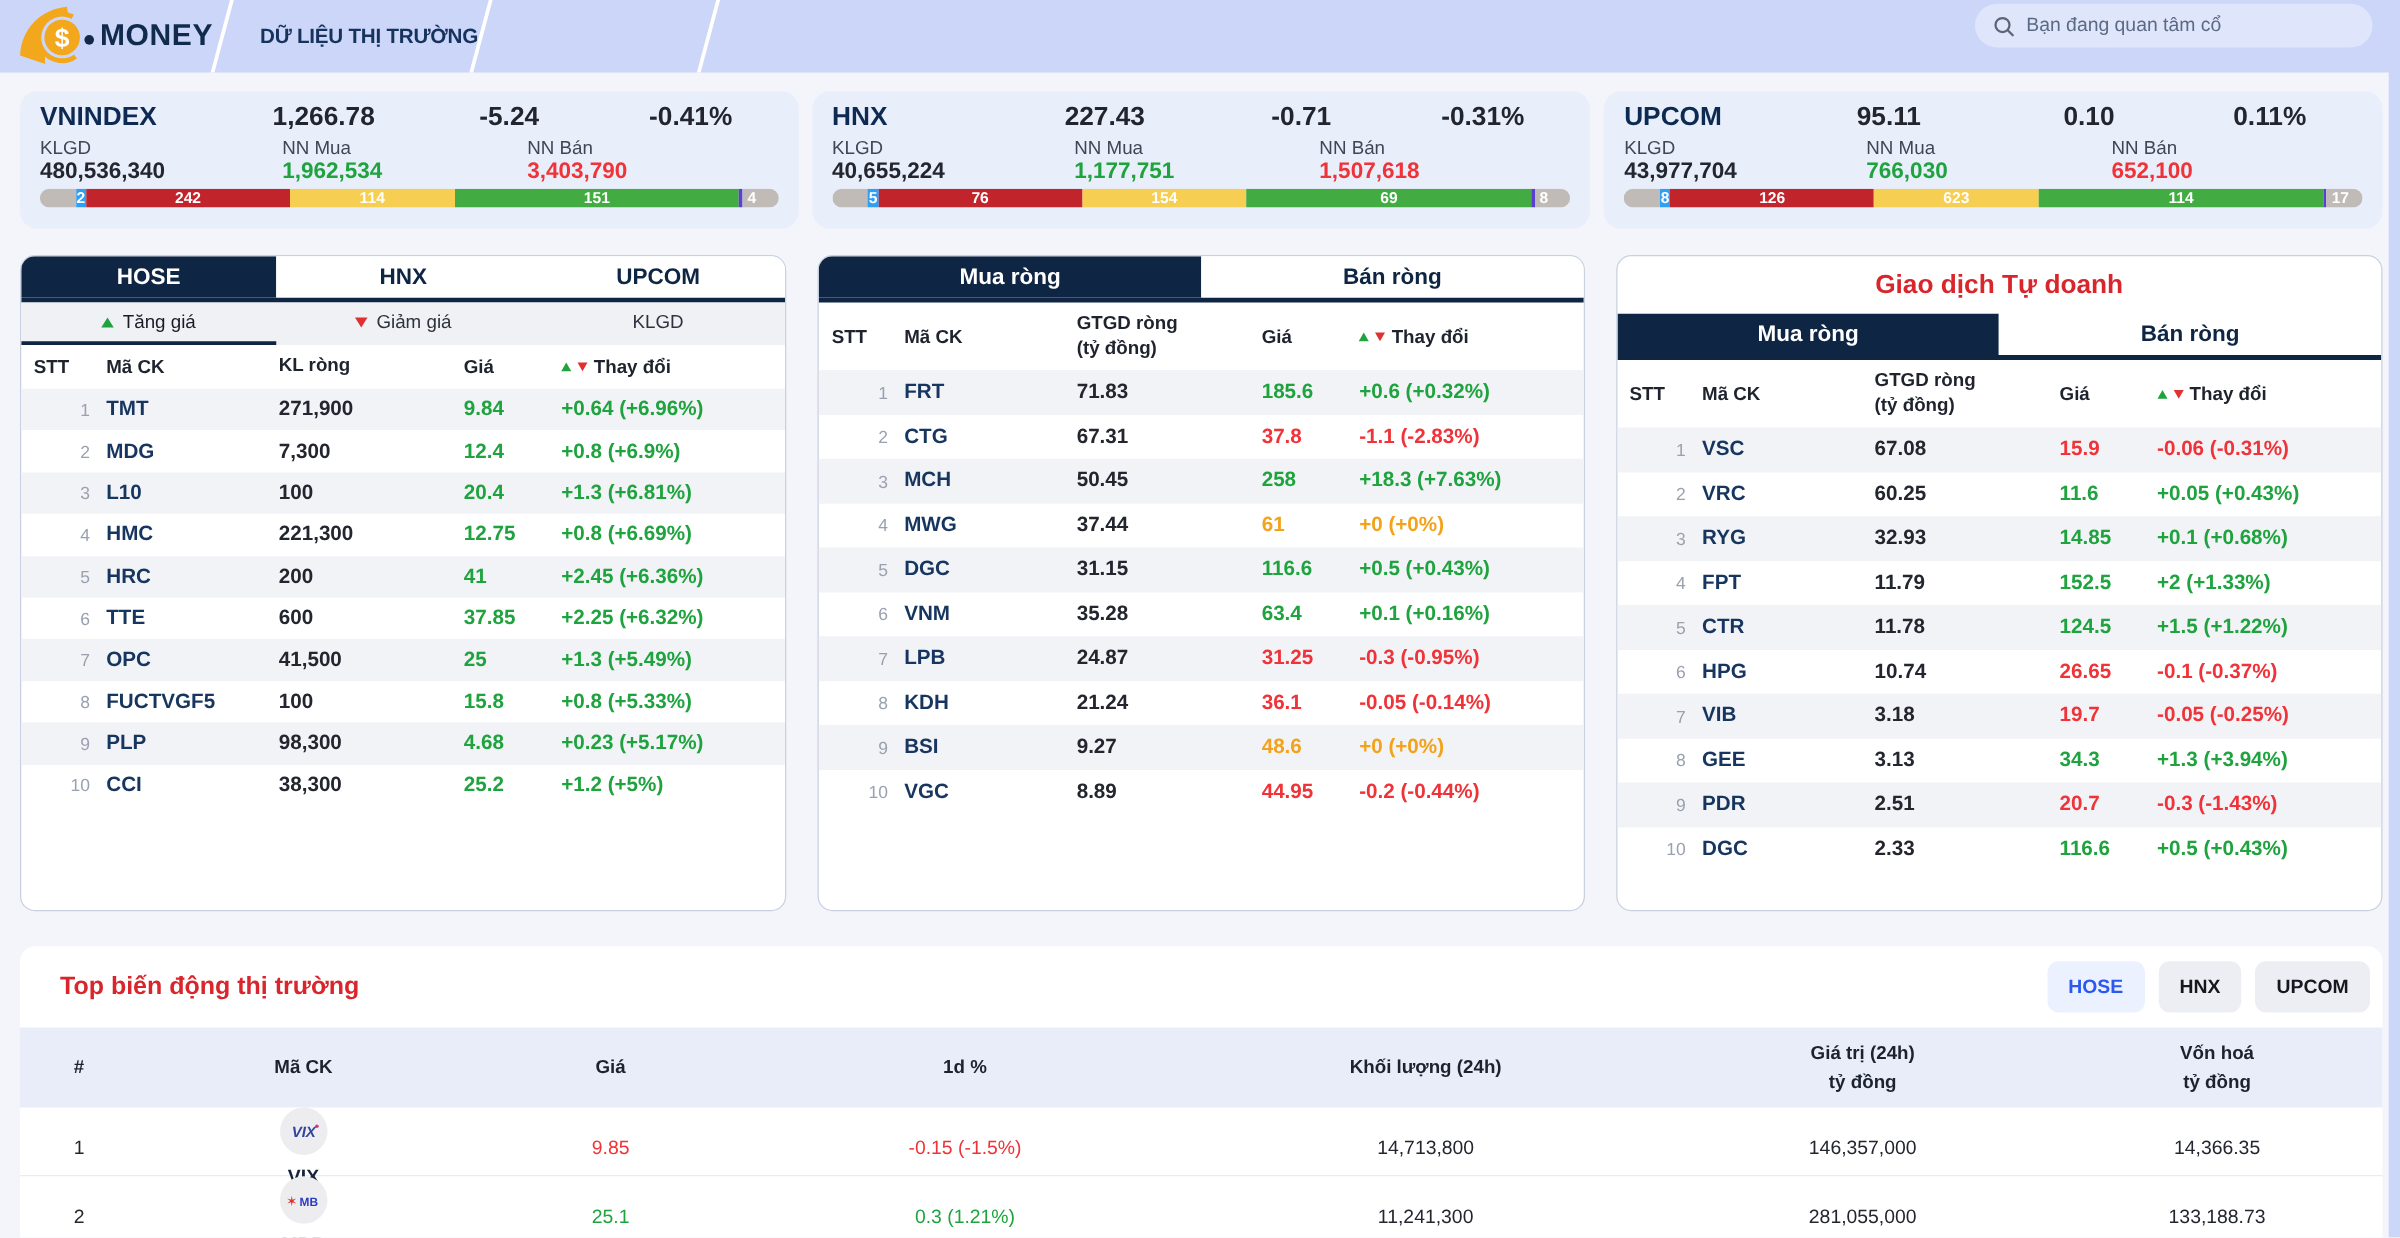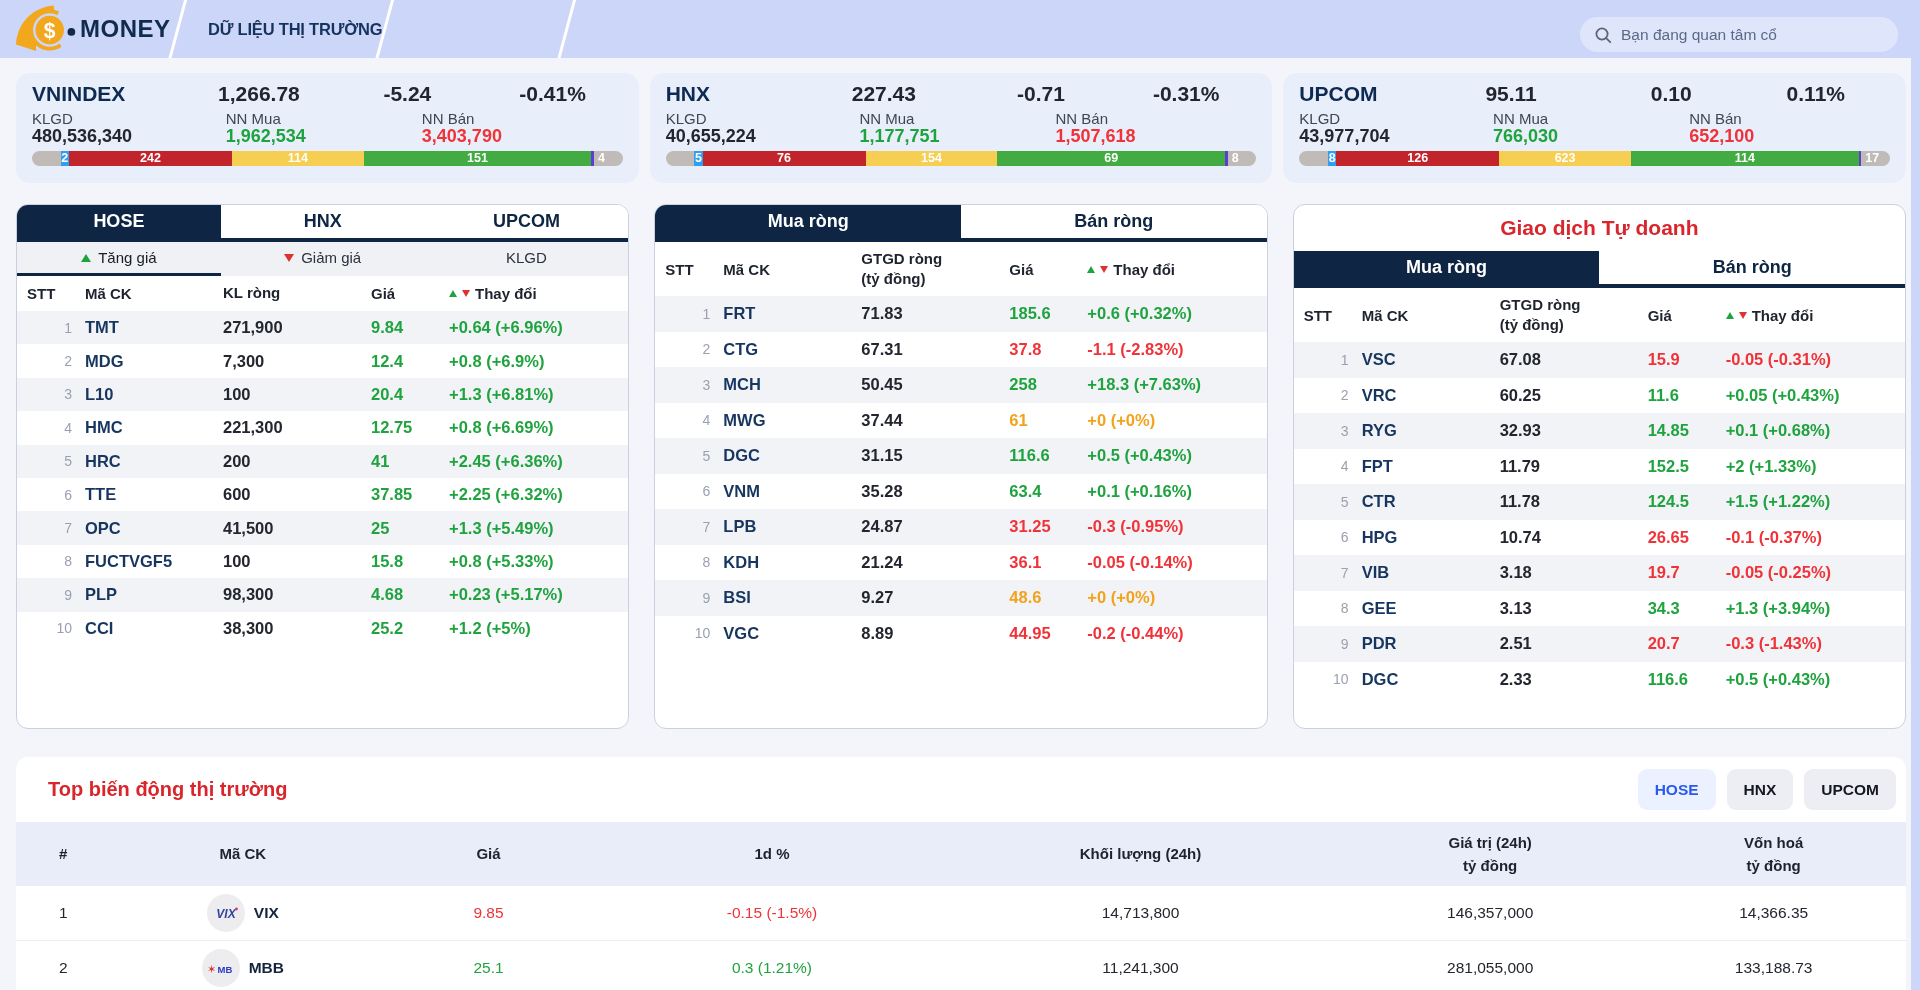--- a/index.html
+++ b/index.html
@@ -11,21 +11,21 @@
     position:relative;
   }
   .scroll-strip { position:absolute; top:0; right:0; width:9px; height:990px; background:#ccd6f8; z-index:50; }
 
   
   .navbar { position:relative; height:58px; background:#ccd6f8; overflow:hidden; }
   .brand { position:absolute; left:10px; top:4px; height:50px; display:flex; align-items:center; }
   .brand-text { font-size:24px; font-weight:bold; color:#112b4e; letter-spacing:0.5px; margin-left:4px; }
   .nav-sep { position:absolute; top:-6px; width:3px; height:72px; background:#ffffff; border-radius:3px; transform:rotate(15deg); }
   .nav-tab { position:absolute; top:0; height:58px; display:flex; align-items:center; font-size:16.5px; font-weight:bold; color:#16335e; letter-spacing:-0.2px; cursor:pointer; }
-  .search-pill { position:absolute; right:22px; top:17px; width:318px; height:35px; border-radius:18px; background:#dfe6fc; display:flex; align-items:center; padding:0 14px; }
+  .search-pill { position:absolute; right:22px; top:3px; width:318px; height:35px; border-radius:18px; background:#dfe6fc; display:flex; align-items:center; padding:0 14px; }
   .search-pill svg { flex:0 0 auto; }
   .search-ph { margin-left:9px; font-size:15.5px; color:#5b6a84; }
 
   
   .idx-row { display:grid; grid-template-columns:1fr 1fr 1fr; gap:11px; margin:15px 14px 0 16px; }
   .idx-card { background:#e9eefb; border-radius:14px; height:110px; padding:7px 16px 0 16px; }
   .idx-top { display:grid; grid-template-columns:31.5% 28% 23% 17.5%; align-items:center; height:27px; }
   .idx-name { font-size:21px; font-weight:bold; color:#0d2a52; }
   .idx-val, .idx-chg, .idx-pct { font-size:21px; font-weight:bold; color:#22252d; }
   .idx-stats { display:grid; grid-template-columns:32.8% 33.2% 34%; margin-top:4px; }
@@ -73,21 +73,21 @@
   .movers-head { height:65px; display:flex; align-items:center; justify-content:space-between; padding:0 10px 0 32px; }
   .movers-title { font-size:20px; font-weight:bold; color:#d8262c; }
   .movers-btns { display:flex; gap:11px; }
   .mbtn { height:41px; padding:0 17px; display:flex; align-items:center; border-radius:9px; background:#eceef3; color:#15181f; font-size:15.5px; font-weight:bold; cursor:pointer; }
   .mbtn.active { background:#ebf1fe; color:#2b59f0; }
   .mgrid { display:grid; grid-template-columns:5% 14% 12% 18% 21% 16% 14%; align-items:center; }
   .mhead { background:#e9edf9; height:64px; font-size:15px; font-weight:bold; color:#1c222e; }
   .mhead > div { text-align:center; line-height:1.55; }
   .mrow { height:55px; font-size:15.5px; border-bottom:1px solid #e9ecf3; }
   .mrow > div { text-align:center; }
-  .mrow .mticker { display:flex; align-items:center; justify-content:center; gap:9px; font-weight:bold; color:#15233c; font-size:15.5px; }
+  .mrow .mticker { display:flex; align-items:center; justify-content:center; gap:9px; font-weight:bold; color:#15233c; font-size:15.5px;flex-direction:column; }
   .logo-circle { width:38px; height:38px; border-radius:50%; background:#ededf0; display:flex; align-items:center; justify-content:center; overflow:hidden; }
   .mrow .bold { font-weight:normal; }
 </style>
 </head>
 <body>
 
 <div class="navbar">
   <div class="brand">
     <svg width="66" height="50" viewBox="0 0 68 52">
       <path d="M45 1.5 C 23 3.5 7 20 6 42 L 27 49 C 25.5 33 33 20 47 15 Z" fill="#f2a71c"></path>
@@ -433,21 +433,21 @@
           <span class="tri-down sm"></span>
           <span>Thay đổi</span>
         </div>
       </div>
       <div>
         <div class="pgrid prow tall">
           <div class="cell-stt">1</div>
           <div class="cell-ticker">VSC</div>
           <div class="cell-num">67.08</div>
           <div class="cell-price c-red">15.9</div>
-          <div class="cell-change c-red">-0.05 (-0.31%)</div>
+          <div class="cell-change c-red">-0.06 (-0.31%)</div>
         </div>
         <div class="pgrid prow tall">
           <div class="cell-stt">2</div>
           <div class="cell-ticker">VRC</div>
           <div class="cell-num">60.25</div>
           <div class="cell-price c-green">11.6</div>
           <div class="cell-change c-green">+0.05 (+0.43%)</div>
         </div>
         <div class="pgrid prow tall">
           <div class="cell-stt">3</div>

